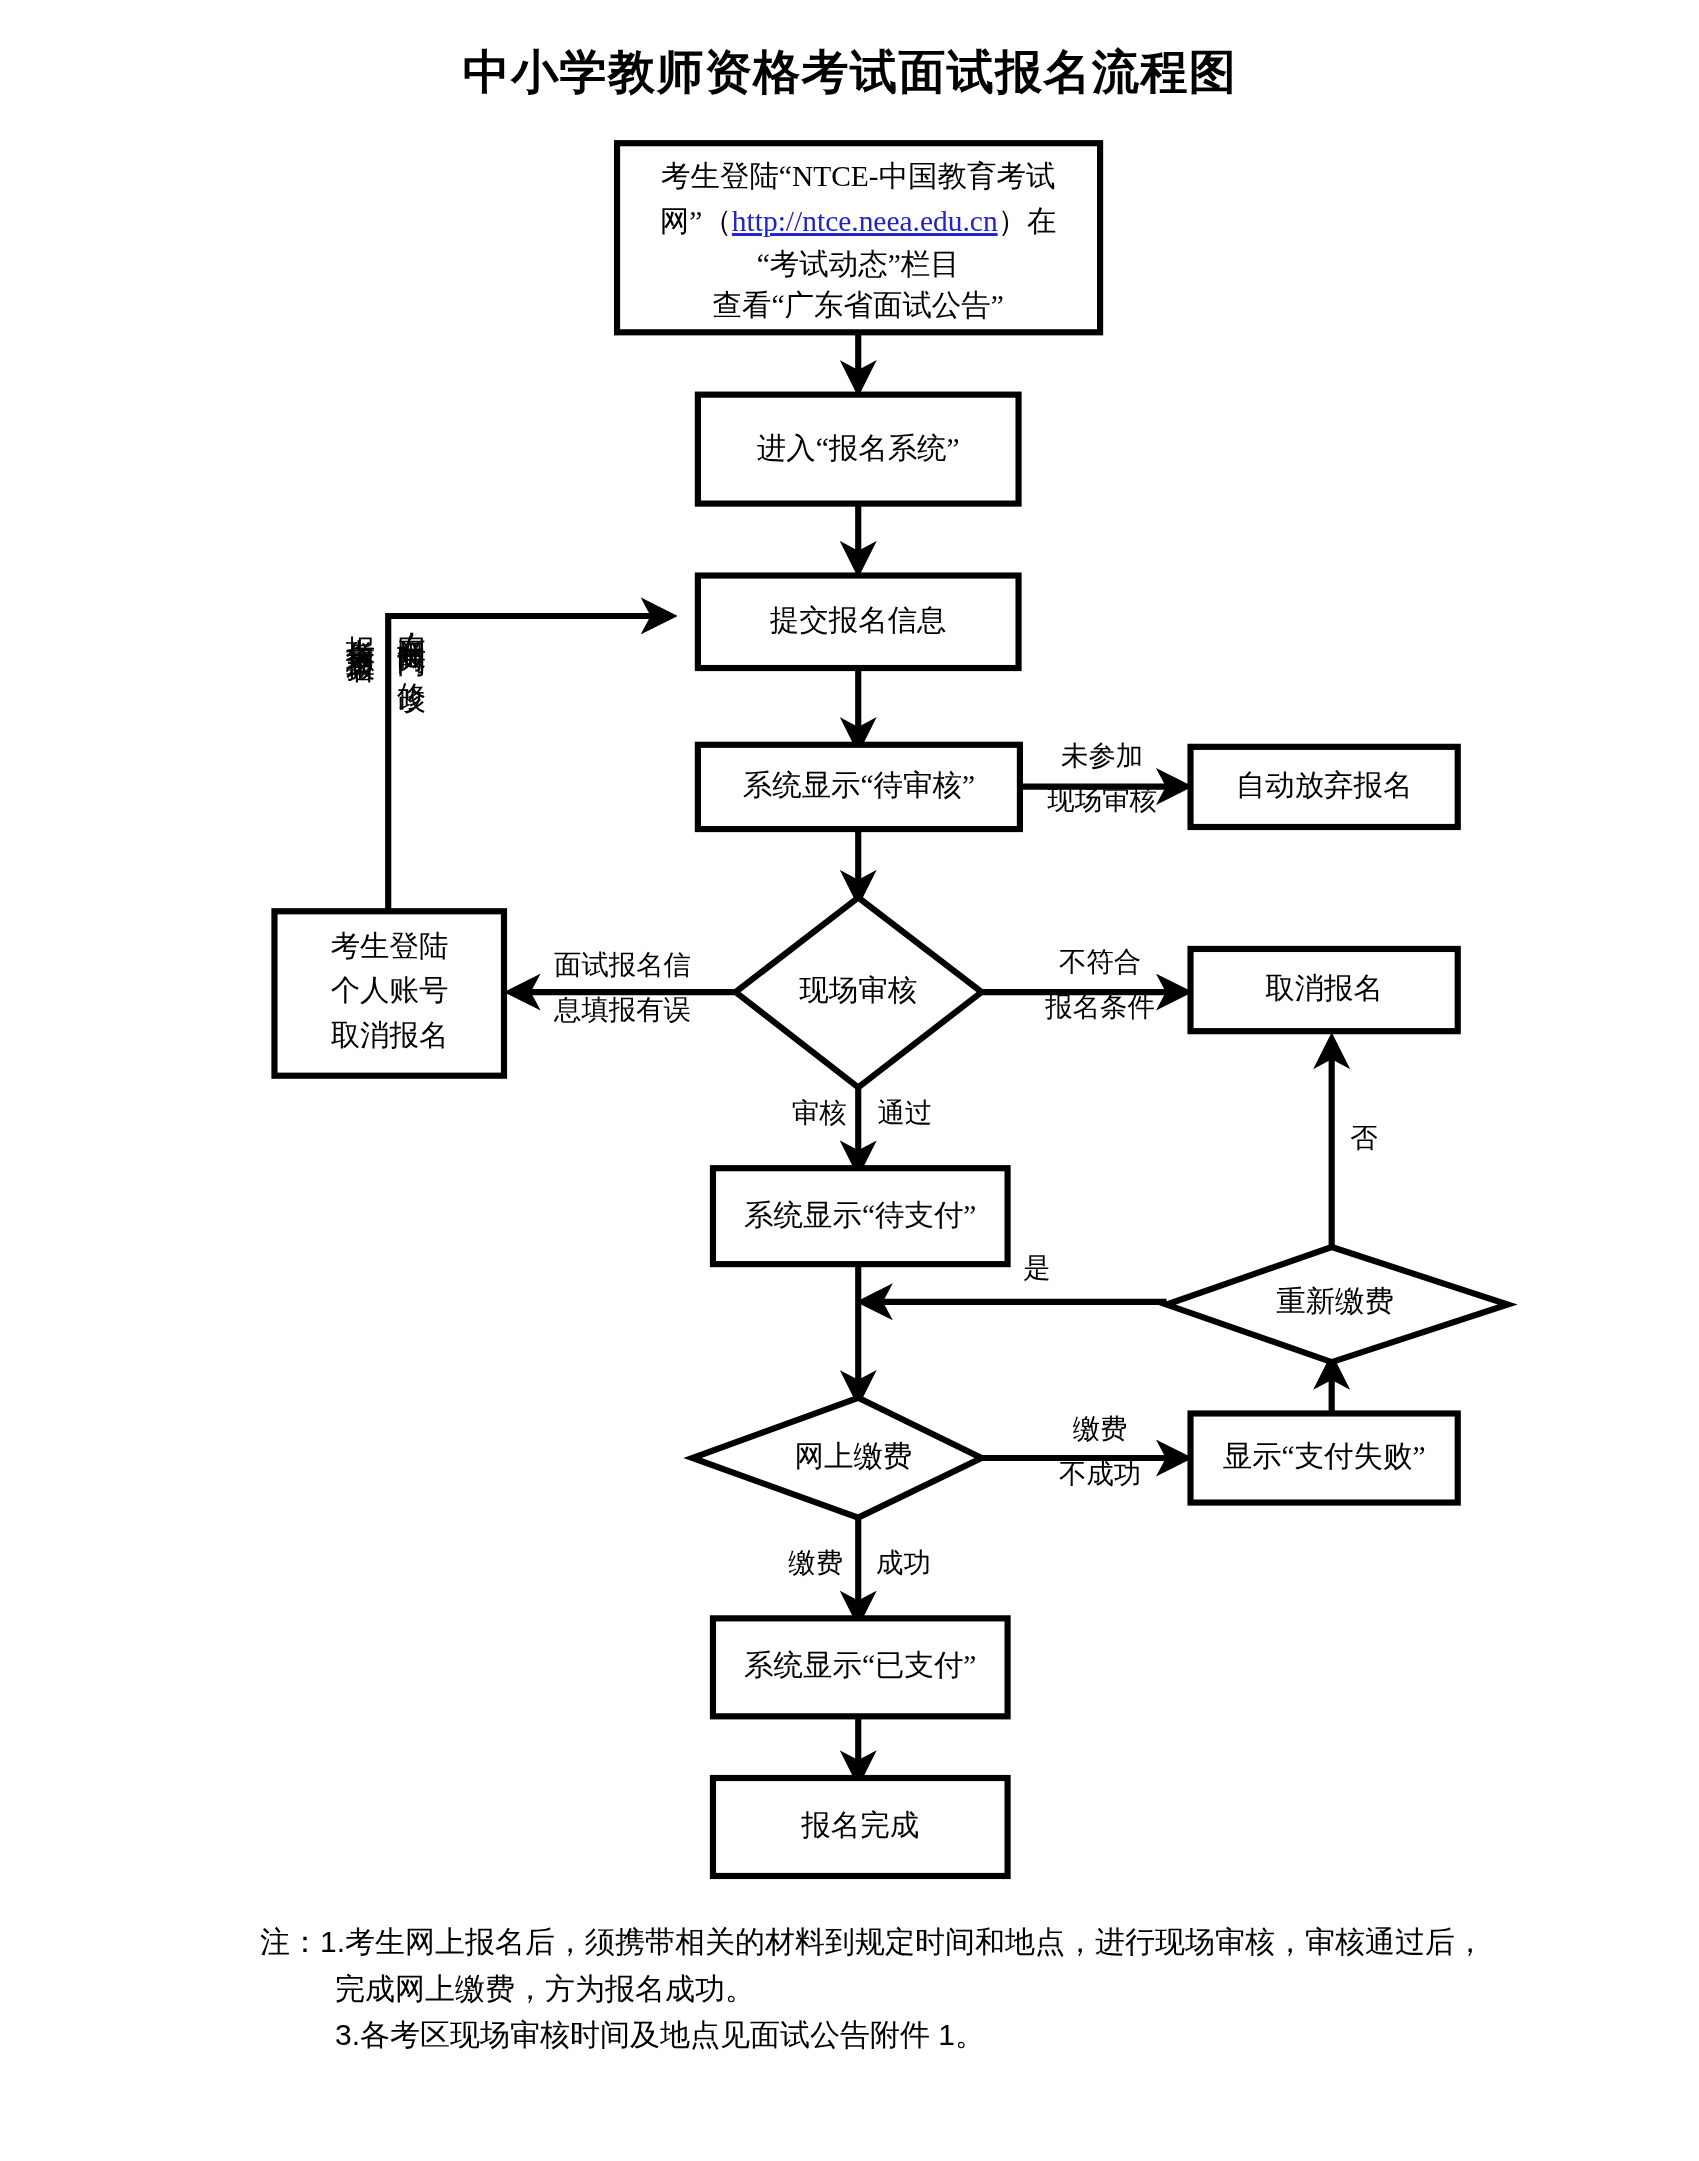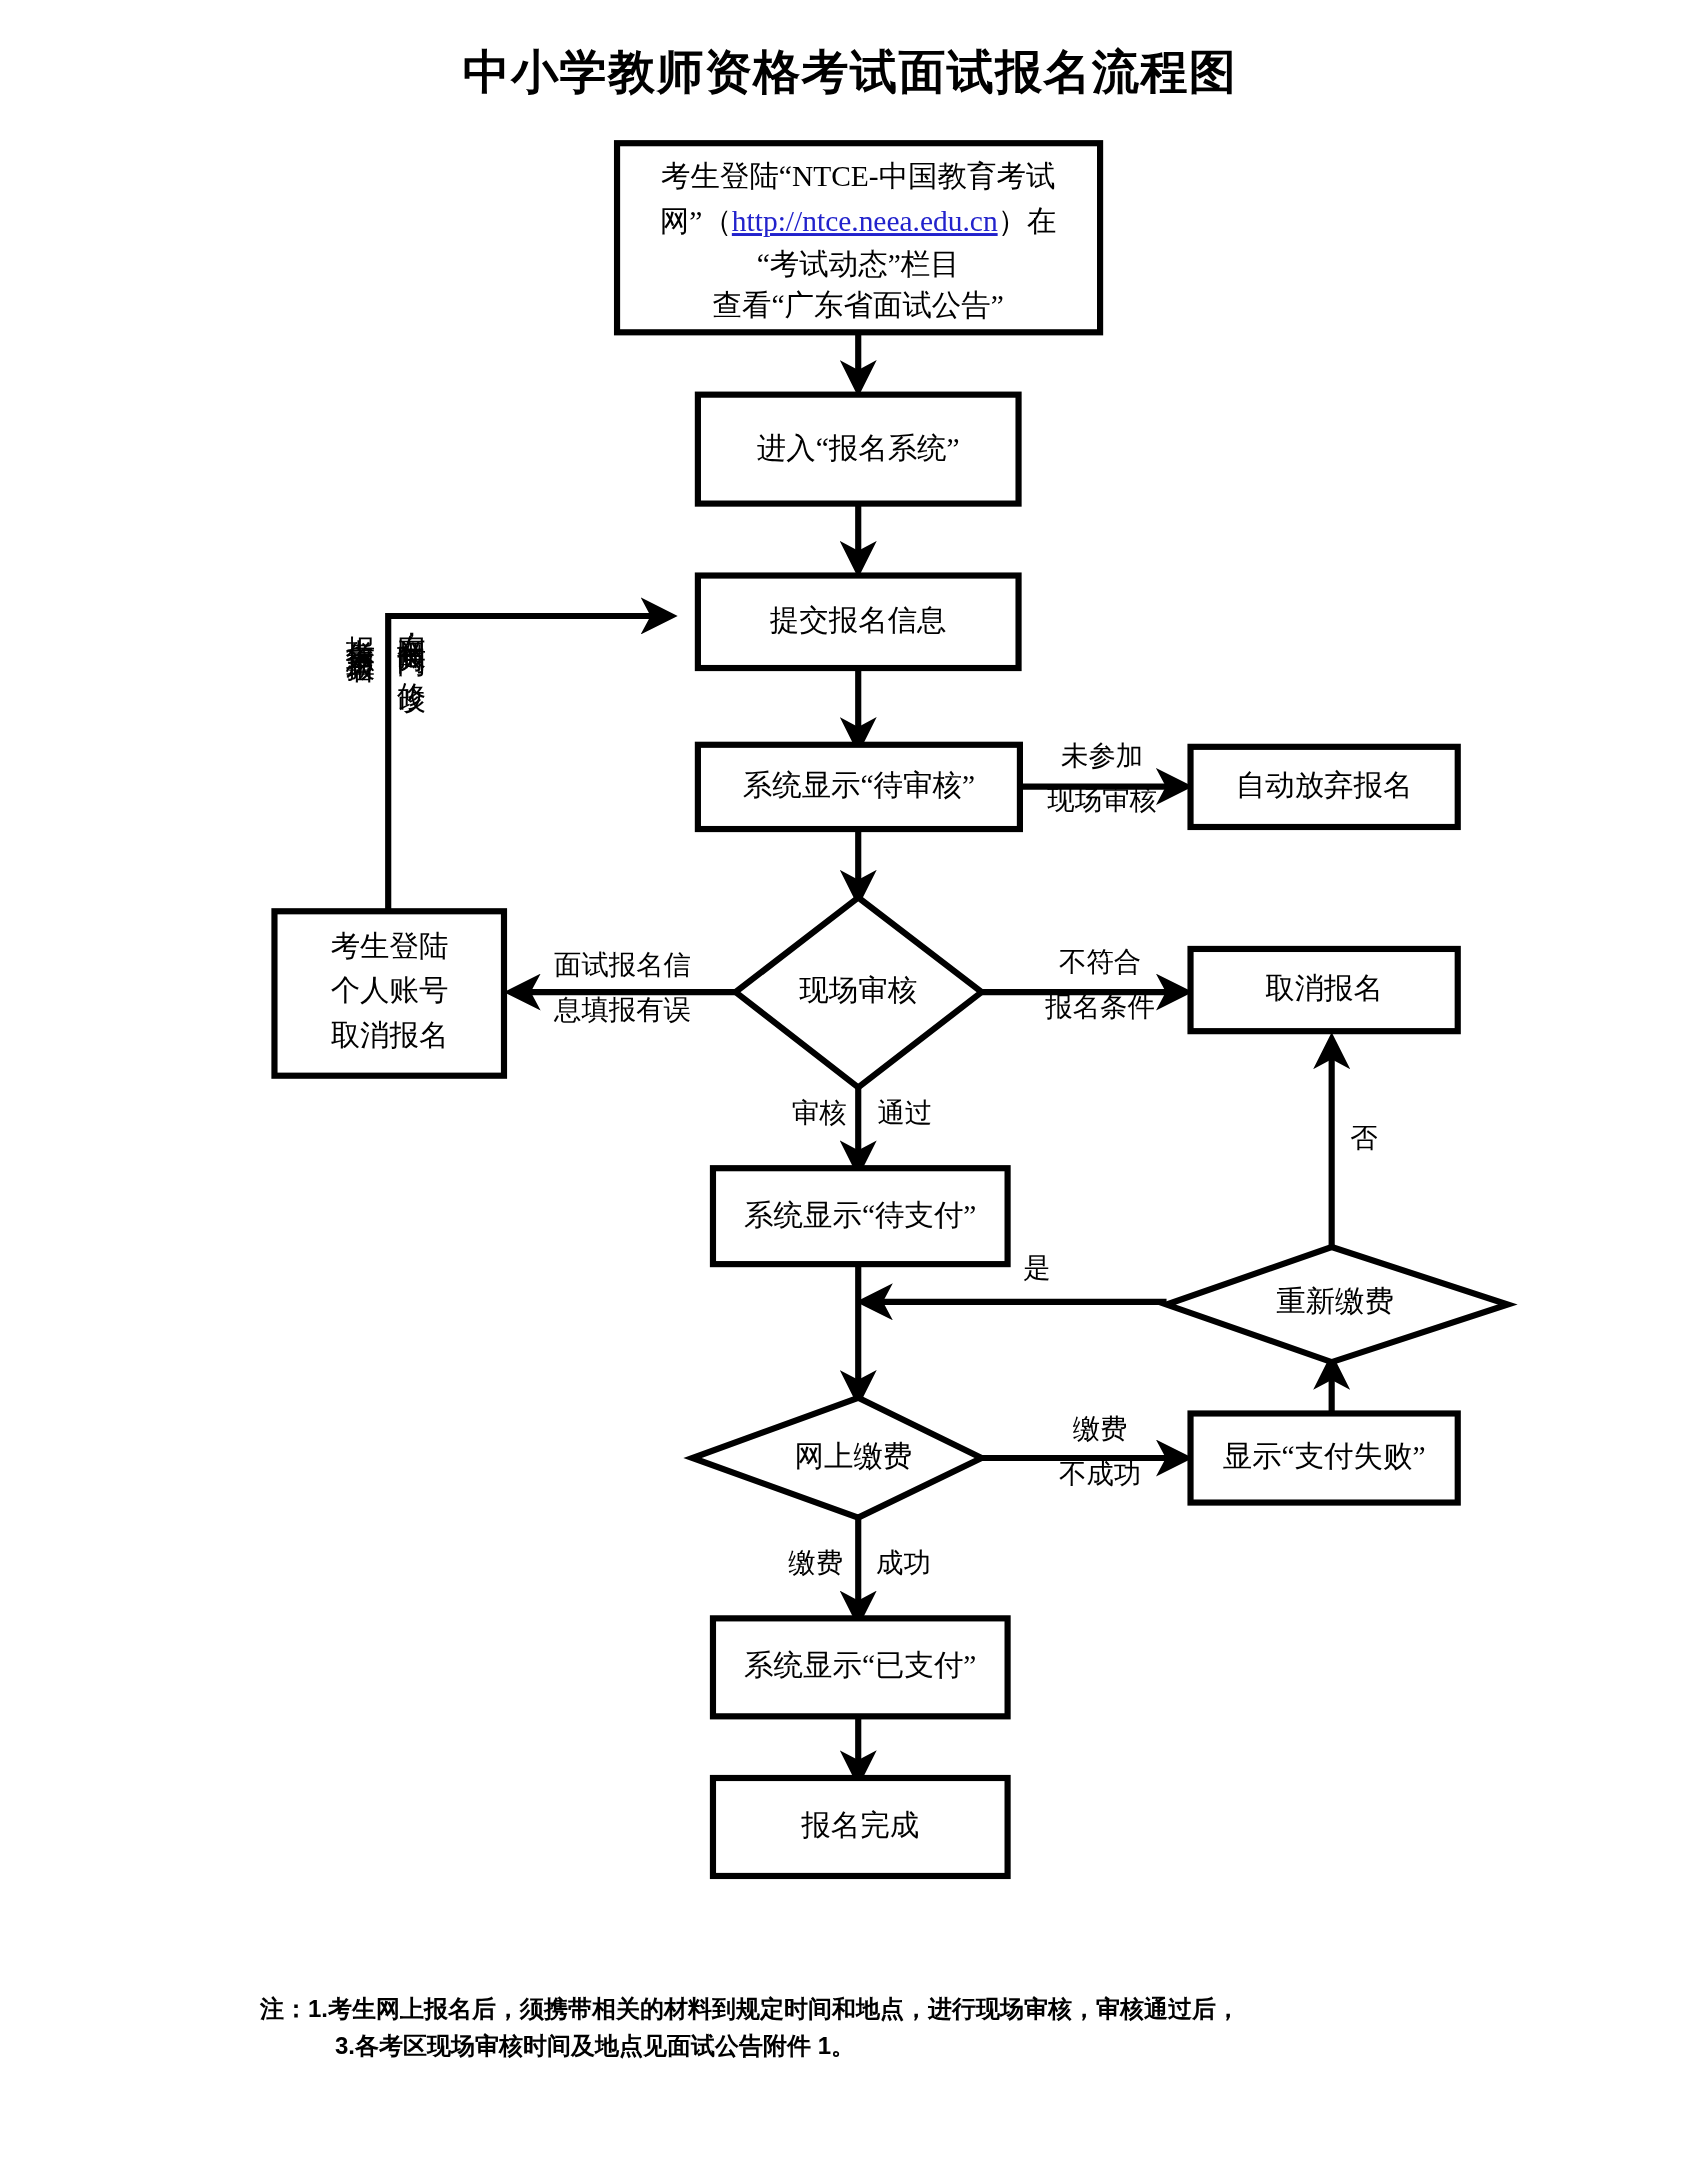--- a/index.html
+++ b/index.html
@@ -34,25 +34,25 @@
   .elabel{
     font-family:"Liberation Serif","DejaVu Serif",serif;
     font-size:40px;
     fill:#000;
     text-anchor:middle;
     dominant-baseline:middle;
   }
   .link-text{fill:#2222cc;text-decoration:underline;}
   .note{
     position:absolute;
-    left:260px;top:1990px;width:1302px;
-    font-size:24px;
+    left:260px;top:1919px;width:1302px;
+    font-size:30px;
     line-height:1.55;
     font-family:"Liberation Sans","DejaVu Sans",sans-serif;
-    font-weight:bold;
+    font-weight:normal;
   }
   .note-line{white-space:pre;}
   .note-indent{padding-left:75px;}
   .vert-text{
     position:absolute;
     writing-mode:vertical-rl;
     text-orientation:upright;
     font-family:"Liberation Serif","DejaVu Serif",serif;
     font-size:29px;
     line-height:1.0;
@@ -235,17 +235,18 @@
 
     <text class="elabel" x="1190" y="2285">缴费</text>
     <text class="elabel" x="1318" y="2285">成功</text>
   </svg>
 
   <div class="vert-text" style="left:346px;top:613px;">报考信息重新报名</div>
   <div class="vert-text" style="left:397px;top:612px;">在网报时间内，修改</div>
 
   <div class="note">
     <div class="note-line"><span>注：</span><span>1.考生网上报名后，须携带相关的材料到规定时间和地点，进行现场审核，审核通过后，</span></div>
+    <div class="note-line note-indent">完成网上缴费，方为报名成功。</div>
     <div class="note-line note-indent">3.各考区现场审核时间及地点见面试公告附件 1。</div>
   </div>
 
 </div>
 
 
 </body></html>

